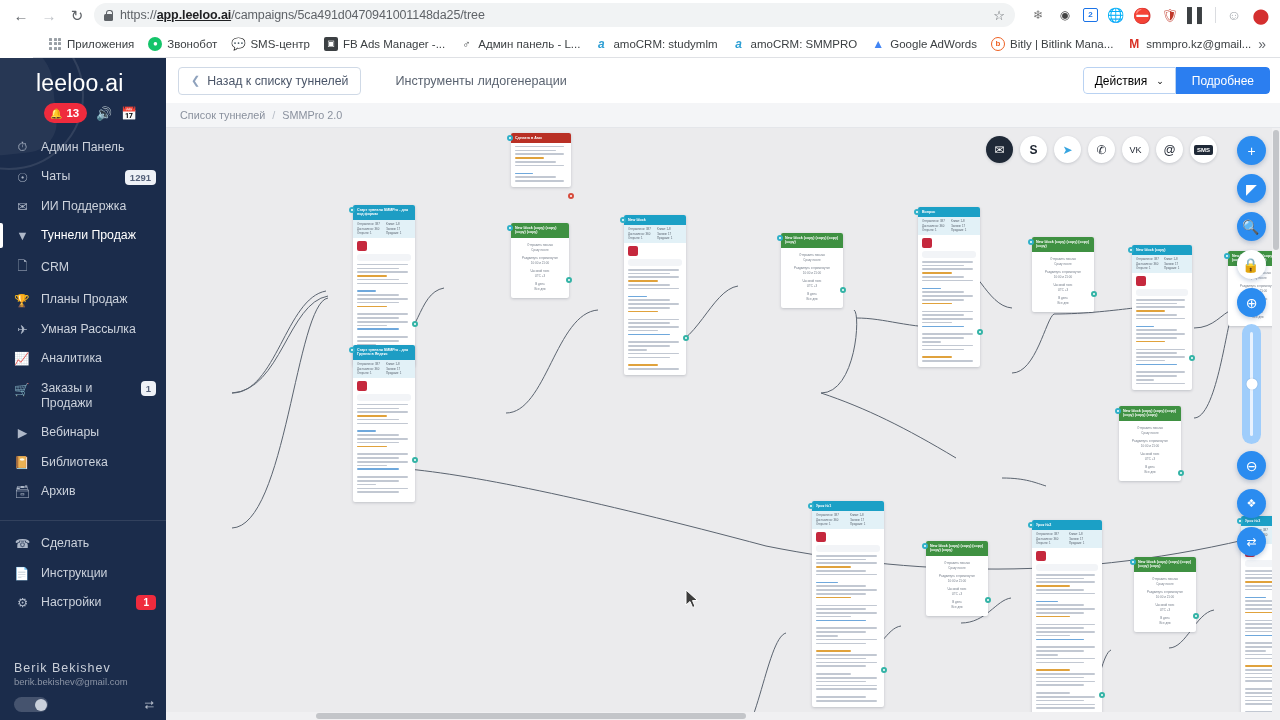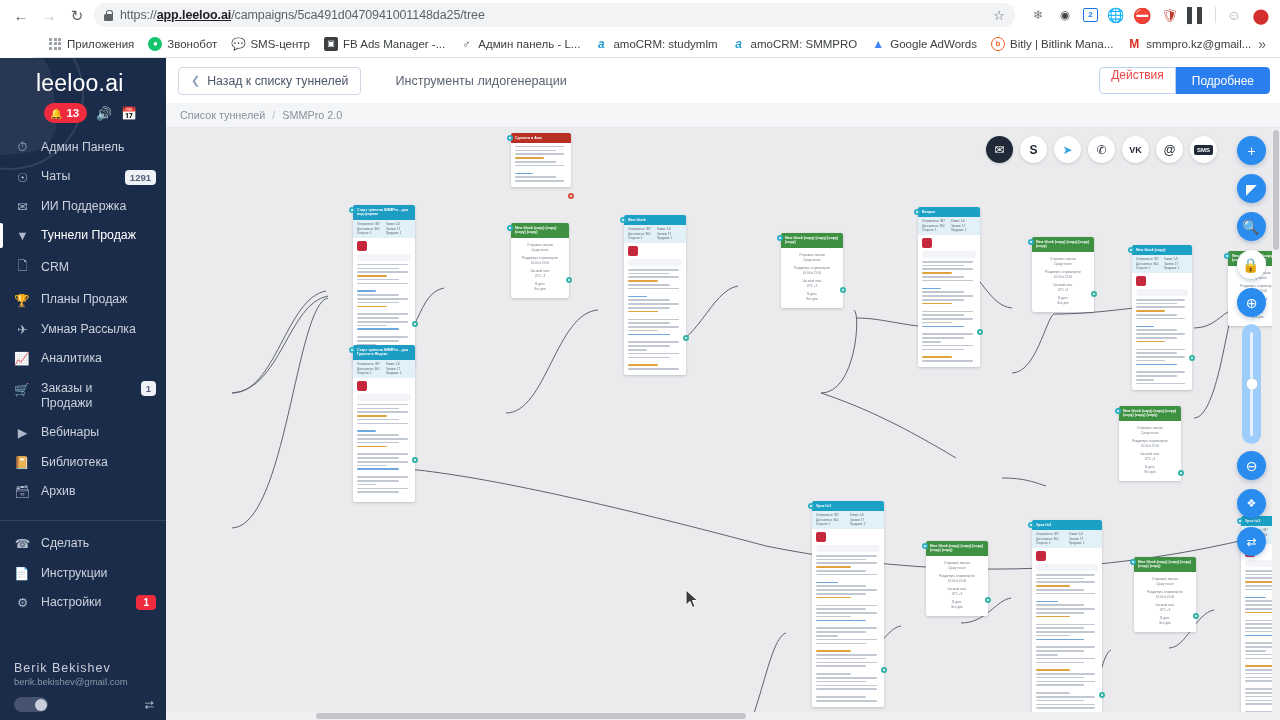--- a/index.html
+++ b/index.html
@@ -107,23 +107,23 @@
      display:flex; align-items:center; gap:7px; padding:0 12px; font-size:12.3px; color:#4a5568; }
   .chev-l { font-size:11px; color:#8fa2bd; }
   .tabs { display:flex; align-items:center; height:45px; margin-left:14px; }
   .tab { height:45px; display:flex; align-items:center; padding:0 16px;
      font-size:12.6px; color:#5b6471; position:relative;}
   .tab.active { color:#2a6fd6; font-weight:normal; }
   .tab.active:after { content:""; position:absolute; left:10px; right:10px; bottom:0; height:2.5px;
      background:#2a6fd6; border-radius:2px; }
   .head-right { margin-left:auto; display:flex; align-items:center; }
   .btn-group { display:flex; height:27px; border-radius:4px; overflow:hidden; }
-  .btn-out { border:1px solid #b9d2f2; background:#fff; color:#ef4444;
-     display:flex; align-items:center; gap:9px; padding:0 11px; font-size:12px;
-     border-radius:4px 0 0 4px;flex-direction:column; }
+  .btn-out { border:1px solid #b9d2f2; background:#fff; color:#000000;
+     display:flex; align-items:center; gap:9px; padding:7px 11px; font-size:12px;
+     border-radius:4px 0 0 4px; }
   .btn-out .cv { font-size:9px; }
   .btn-pri { background:#2b7ef0; color:#fff; display:flex; align-items:center;
      padding:0 16px; font-size:12px; border-radius:0 4px 4px 0; }
 
   
   .crumbs { height:25px; background:#f4f5f7; border-bottom:1px solid #e4e6ea;
      display:flex; align-items:center; padding-left:14px; gap:7px;
      font-size:10.8px; color:#8a919e; }
   .crumbs .sep { color:#b6bcc6; }
 
@@ -428,21 +428,21 @@
           <path d="M1003 520 C 1020 520, 1030 485, 1048 482"></path>
           <path d="M1118 560 C 1140 560, 1150 540, 1166 538"></path>
         </g>
       </svg>
 
       <div class="msgr-row">
         <div class="chip" style="background:#1f2937;color:#fff">✉</div>
         <div class="chip" style="font-weight:bold">S</div>
         <div class="chip tg">➤</div>
         <div class="chip">✆</div>
-        <div class="chip" style="font-size:9px;font-weight:bold">VK</div>
+        <div class="chip" style="font-size:9px;font-weight:normal">VK</div>
         <div class="chip">@</div>
         <div class="chip" style="font-size:6px;font-weight:bold;background:#fff">
             <span style="background:#1f2937;color:#fff;padding:2px 3px;border-radius:2px">SMS</span>
           </div>
       </div>
 
       <div class="rtools">
         <div class="rbtn">+</div>
         <div class="rbtn">◤</div>
         <div class="rbtn">🔍</div>

